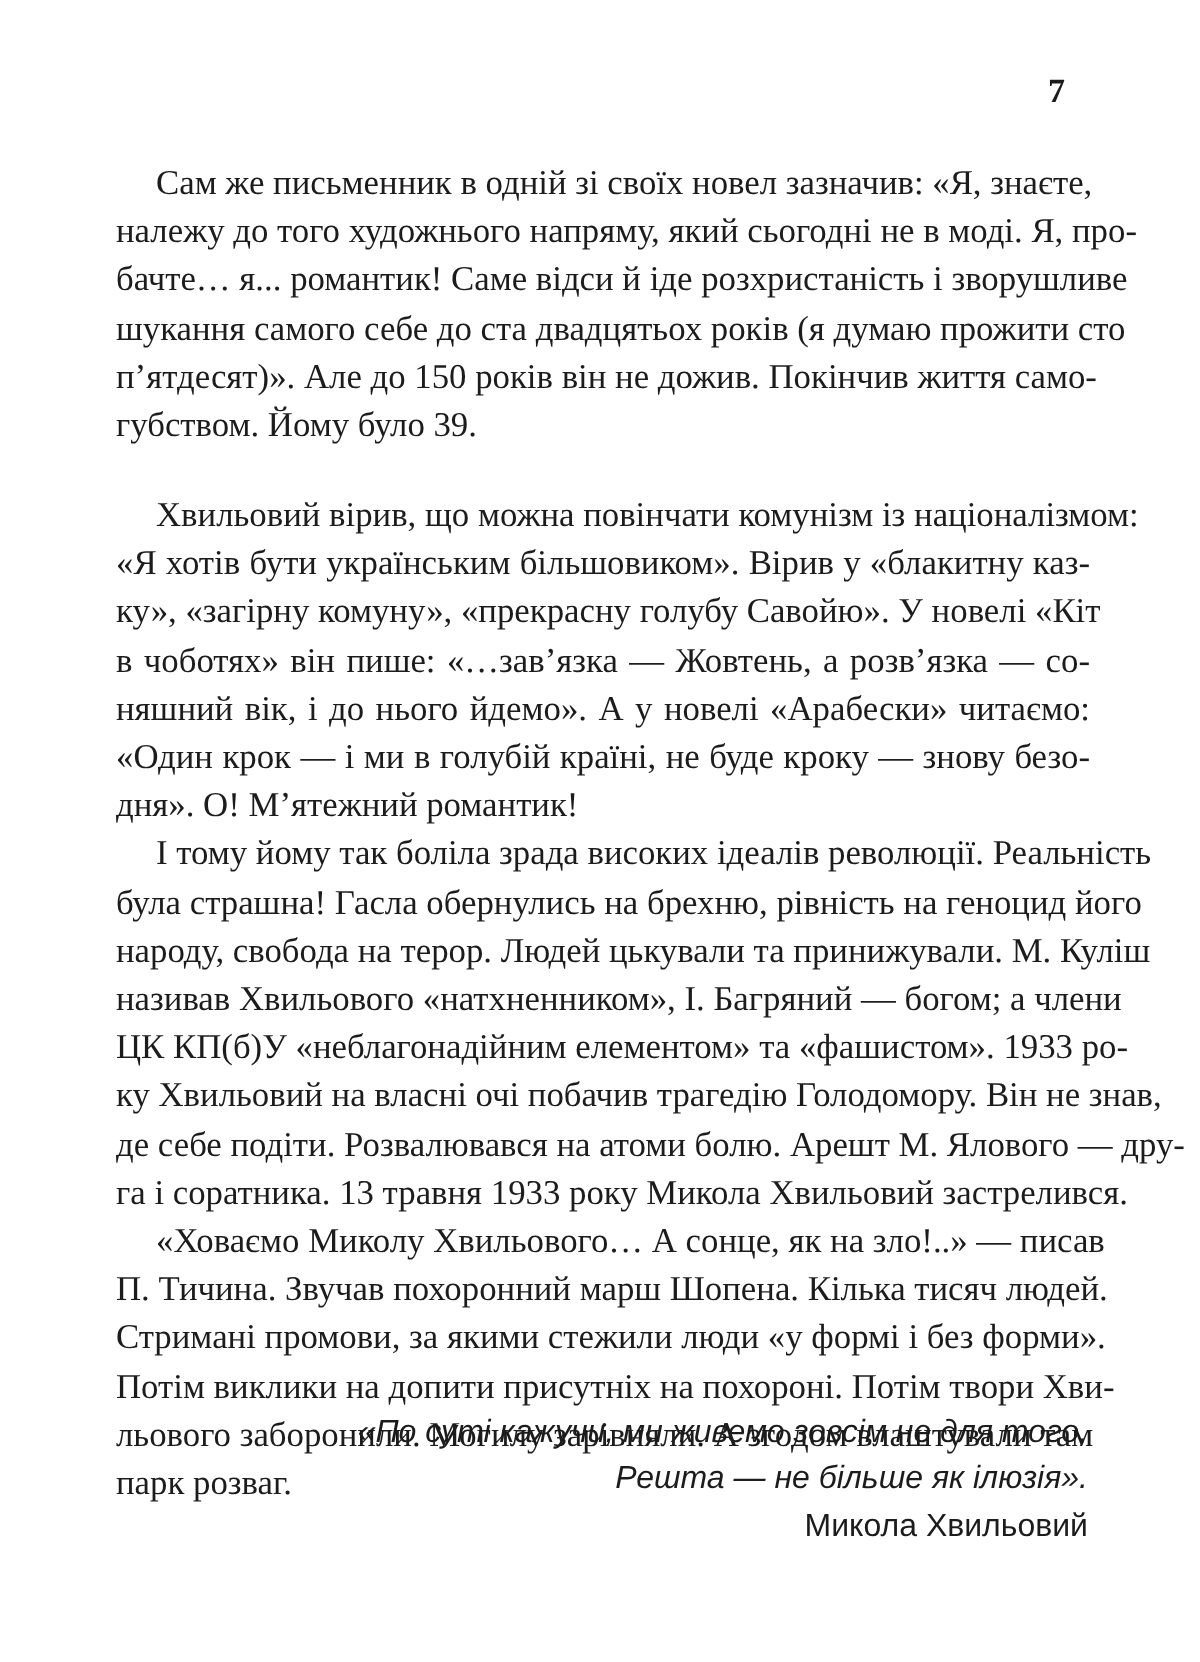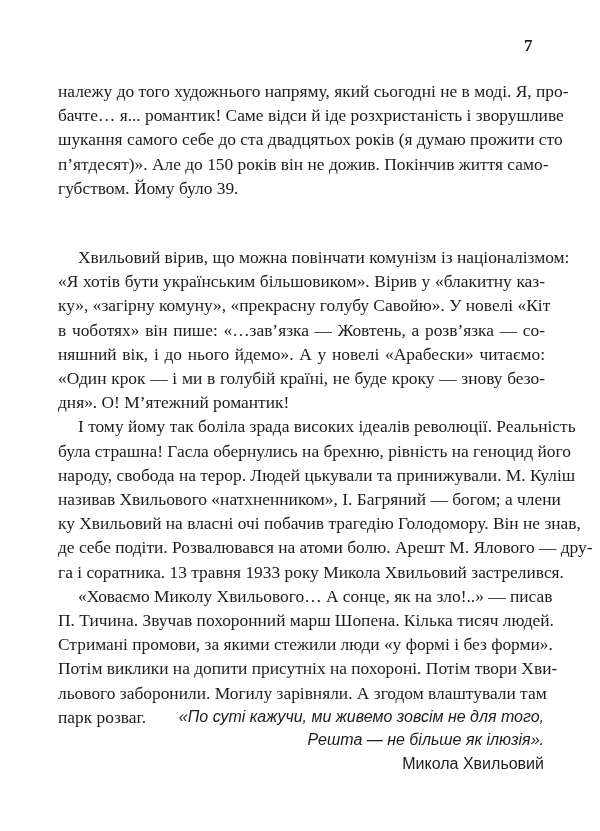--- a/index.html
+++ b/index.html
@@ -28,39 +28,41 @@
   .epigraph .q { font-style: italic; display: block; }
   .epigraph .author { display: block; font-style: normal; }
 </style>
 </head>
 <body>
 
 <div>
   <div class="page-number">7</div>
 
   <div class="body-text" id="para1">
+    <span class="line indent">Сам же письменник в одній зі своїх новел зазначив: «Я, знаєте,</span>
     <span class="line">належу до того художнього напряму, який сьогодні не в моді. Я, про-</span>
     <span class="line">бачте… я... романтик! Саме відси й іде розхристаність і зворушливе</span>
     <span class="line">шукання самого себе до ста двадцятьох років (я думаю прожити сто</span>
     <span class="line">п’ятдесят)». Але до 150 років він не дожив. Покінчив життя само-</span>
     <span class="line last">губством. Йому було 39.</span>
   </div>
 
   <div class="body-text" id="para2">
     <span class="line indent">Хвильовий вірив, що можна повінчати комунізм із націоналізмом:</span>
     <span class="line">«Я хотів бути українським більшовиком». Вірив у «блакитну каз-</span>
     <span class="line">ку», «загірну комуну», «прекрасну голубу Савойю». У новелі «Кіт</span>
     <span class="line">в чоботях» він пише: «…зав’язка — Жовтень, а розв’язка — со-</span>
     <span class="line">няшний вік, і до нього йдемо». А у новелі «Арабески» читаємо:</span>
     <span class="line">«Один крок — і ми в голубій країні, не буде кроку — знову безо-</span>
     <span class="line last">дня». О! М’ятежний романтик!</span>
     <span class="line indent">І тому йому так боліла зрада високих ідеалів революції. Реальність</span>
     <span class="line">була страшна! Гасла обернулись на брехню, рівність на геноцид його</span>
     <span class="line">народу, свобода на терор. Людей цькували та принижували. М. Куліш</span>
     <span class="line">називав Хвильового «натхненником», І. Багряний — богом; а члени</span>
+    <span class="line">ЦК КП(б)У «неблагонадійним елементом» та «фашистом». 1933 ро-</span>
     <span class="line">ку Хвильовий на власні очі побачив трагедію Голодомору. Він не знав,</span>
     <span class="line">де себе подіти. Розвалювався на атоми болю. Арешт М. Ялового — дру-</span>
     <span class="line last">га і соратника. 13 травня 1933 року Микола Хвильовий застрелився.</span>
     <span class="line indent">«Ховаємо Миколу Хвильового… А сонце, як на зло!..» — писав</span>
     <span class="line">П. Тичина. Звучав похоронний марш Шопена. Кілька тисяч людей.</span>
     <span class="line">Стримані промови, за якими стежили люди «у формі і без форми».</span>
     <span class="line">Потім виклики на допити присутніх на похороні. Потім твори Хви-</span>
     <span class="line">льового заборонили. Могилу зарівняли. А згодом влаштували там</span>
     <span class="line last">парк розваг.</span>
   </div>

